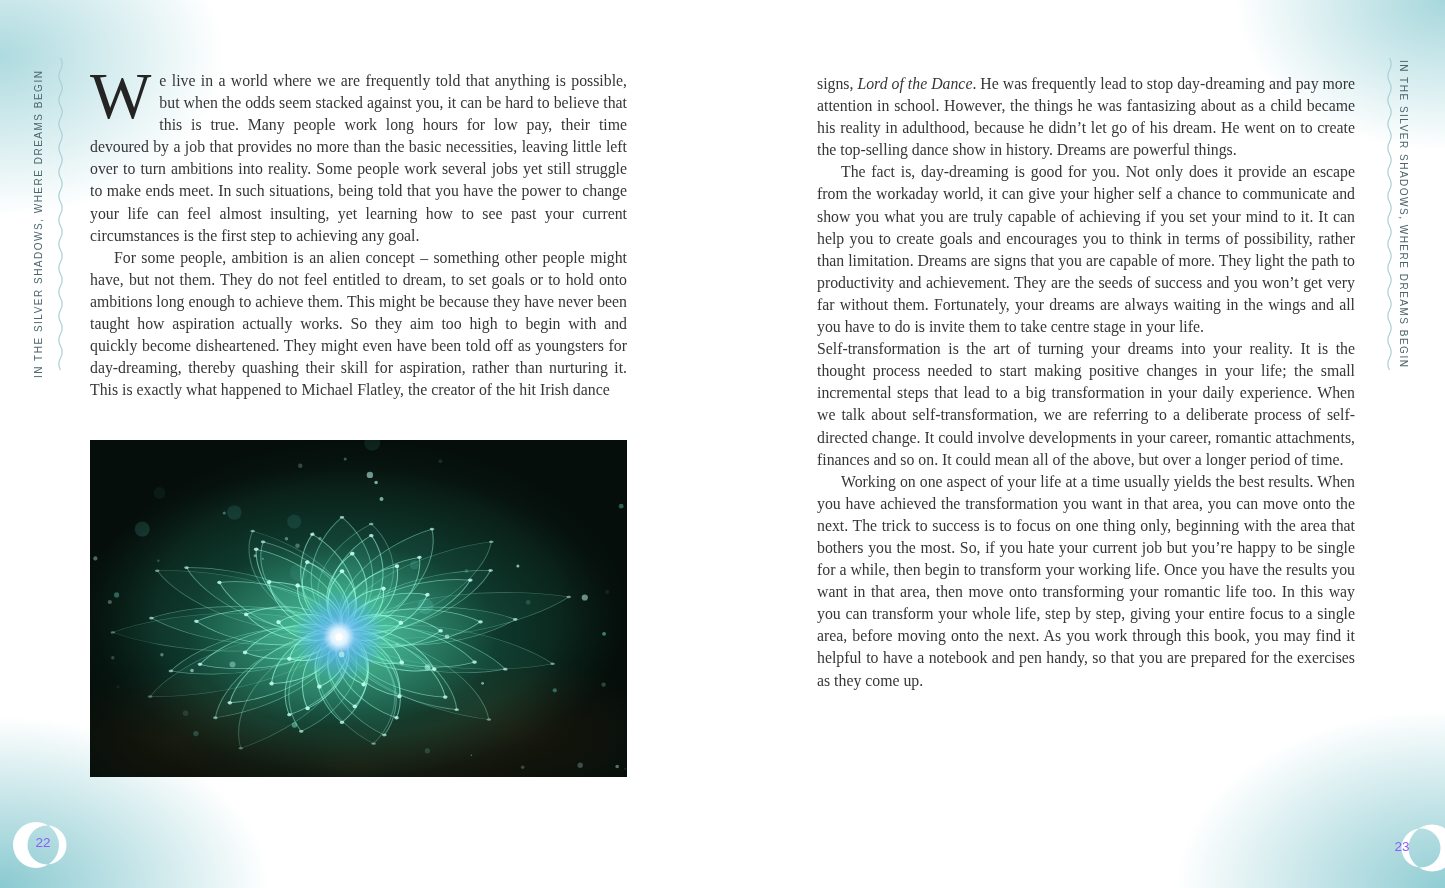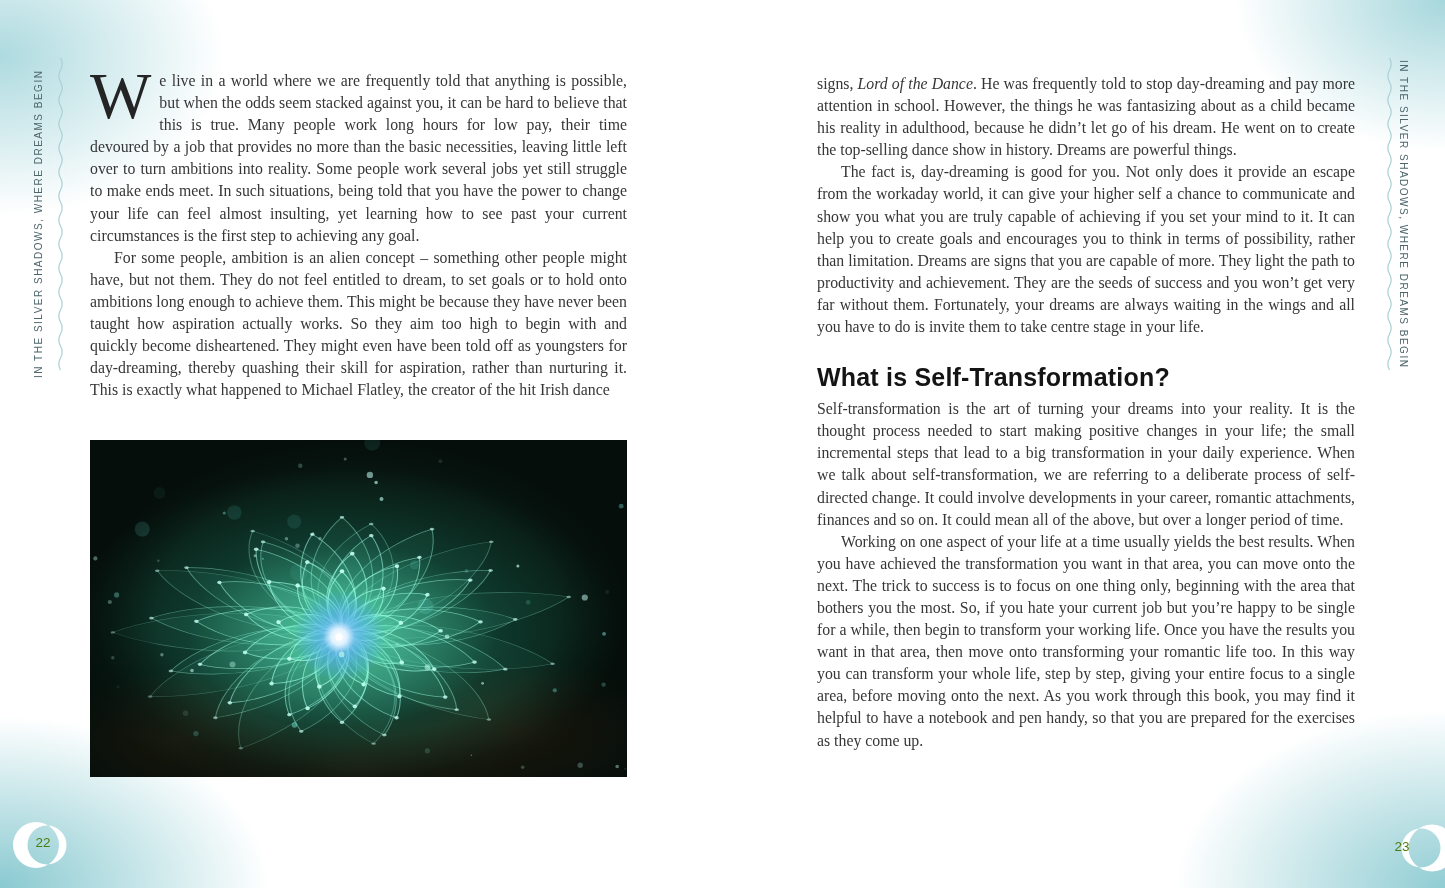--- a/index.html
+++ b/index.html
@@ -54,21 +54,21 @@
   
   .lotus-wrap{position:absolute;left:90px;top:440px;width:537px;height:337px;}
   .lotus-wrap svg{display:block;}
 
   
   .crescent{position:absolute;pointer-events:none;}
   .crescent.left{left:8px;top:816px;}
   .crescent.right{left:1398px;top:818px;}
   .folio{
     position:absolute;font-family:"Liberation Sans", sans-serif;
-    font-size:13.5px;color:#4d7c0f;text-align:center;width:22px;
+    font-size:13.5px;color:#8b5cf6;text-align:center;width:22px;
   }
   .folio.left{left:32px;top:835px;}
   .folio.right{left:1391px;top:839px;}
 </style>
 </head>
 <body>
 
 <div class="spread">
 
   <div class="tint tint-tl"></div>
@@ -441,23 +441,22 @@
           <circle cx="208.7" cy="132.5" r="8.7" fill="#5fd8c8" opacity="0.10"></circle>
           <circle cx="52.2" cy="89.1" r="7.5" fill="#5fd8c8" opacity="0.23"></circle>
           <circle cx="282.2" cy="2.7" r="8.0" fill="#5fd8c8" opacity="0.16"></circle>
           <circle cx="69.5" cy="53.0" r="5.9" fill="#5fd8c8" opacity="0.11"></circle>
         </g>
       <rect x="0" y="0" width="537" height="337" fill="url(#gVin)"></rect>
     </svg>
   </div>
 
   <div class="col col-right">
-    <p><span>signs, </span><em class="book-title">Lord of the Dance</em><span>. He was frequently told to stop day-dreaming and pay more attention in school. However, the things he was fantasizing about as a child became his reality in adulthood, because he didn’t let go of his dream. He went on to create the top-selling dance show in history. Dreams are powerful things.</span></p>
+    <p><span>signs, </span><em class="book-title">Lord of the Dance</em><span>. He was frequently lead to stop day-dreaming and pay more attention in school. However, the things he was fantasizing about as a child became his reality in adulthood, because he didn’t let go of his dream. He went on to create the top-selling dance show in history. Dreams are powerful things.</span></p>
     <p class="indent">The fact is, day-dreaming is good for you. Not only does it provide an escape from the workaday world, it can give your higher self a chance to communicate and show you what you are truly capable of achieving if you set your mind to it. It can help you to create goals and encourages you to think in terms of possibility, rather than limitation. Dreams are signs that you are capable of more. They light the path to productivity and achievement. They are the seeds of success and you won’t get very far without them. Fortunately, your dreams are always waiting in the wings and all you have to do is invite them to take centre stage in your life.</p>
-    <h2 class="heading">What is Self-Transformation?</h2>
     <p>Self-transformation is the art of turning your dreams into your reality. It is the thought process needed to start making positive changes in your life; the small incremental steps that lead to a big transformation in your daily experience. When we talk about self-transformation, we are referring to a deliberate process of self-directed change. It could involve developments in your career, romantic attachments, finances and so on. It could mean all of the above, but over a longer period of time.</p>
     <p class="indent">Working on one aspect of your life at a time usually yields the best results. When you have achieved the transformation you want in that area, you can move onto the next. The trick to success is to focus on one thing only, beginning with the area that bothers you the most. So, if you hate your current job but you’re happy to be single for a while, then begin to transform your working life. Once you have the results you want in that area, then move onto transforming your romantic life too. In this way you can transform your whole life, step by step, giving your entire focus to a single area, before moving onto the next. As you work through this book, you may find it helpful to have a notebook and pen handy, so that you are prepared for the exercises as they come up.</p>
   </div>
 
   <svg class="crescent left" width="64" height="62">
     <path fill="#ffffff" fill-rule="evenodd" d="M28,6 a23,23 0 1,0 0,46 a23,23 0 1,0 0,-46 Z M39,9.5 a19.5,19.5 0 1,1 0,39 a19.5,19.5 0 1,1 0,-39 Z"></path>
   </svg>
   <div class="folio left">22</div>
 
   <svg class="crescent right" width="47" height="62">

